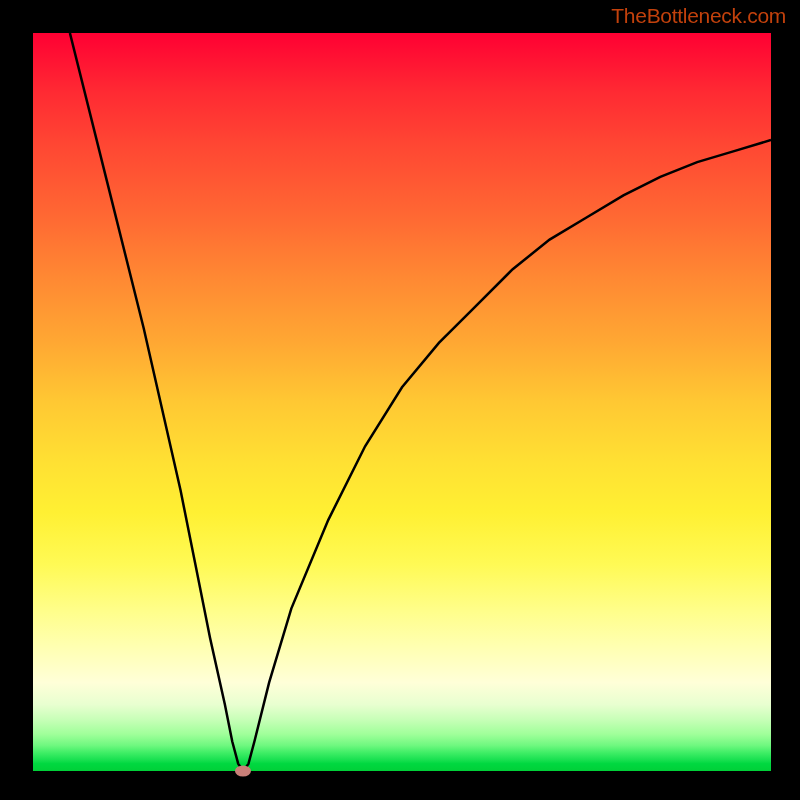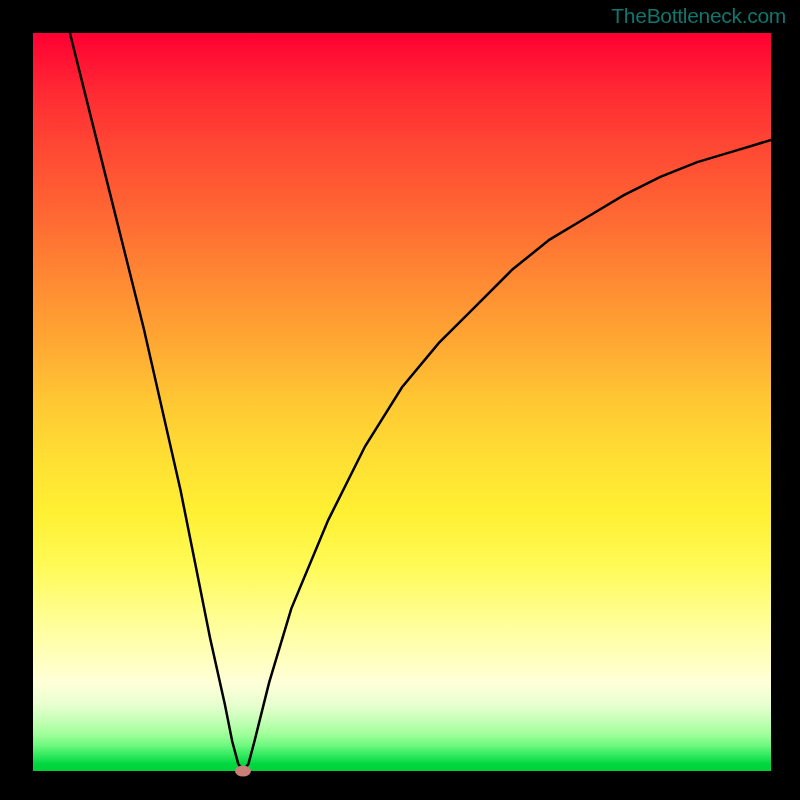--- a/index.html
+++ b/index.html
@@ -8,21 +8,21 @@
     height: 800px;
     background: #000;
     position: relative;
     overflow: hidden;
     font-family: Arial, sans-serif;
   }
   .watermark {
     position: absolute;
     top: 4px;
     right: 14px;
-    color: #0f766e;
+    color: #c2410c;
     font-size: 21px;
     font-weight: 500;
     z-index: 10;
     letter-spacing: -0.3px;
   }
   .plot-area {
     position: absolute;
     left: 33px;
     top: 33px;
     width: 738px;

